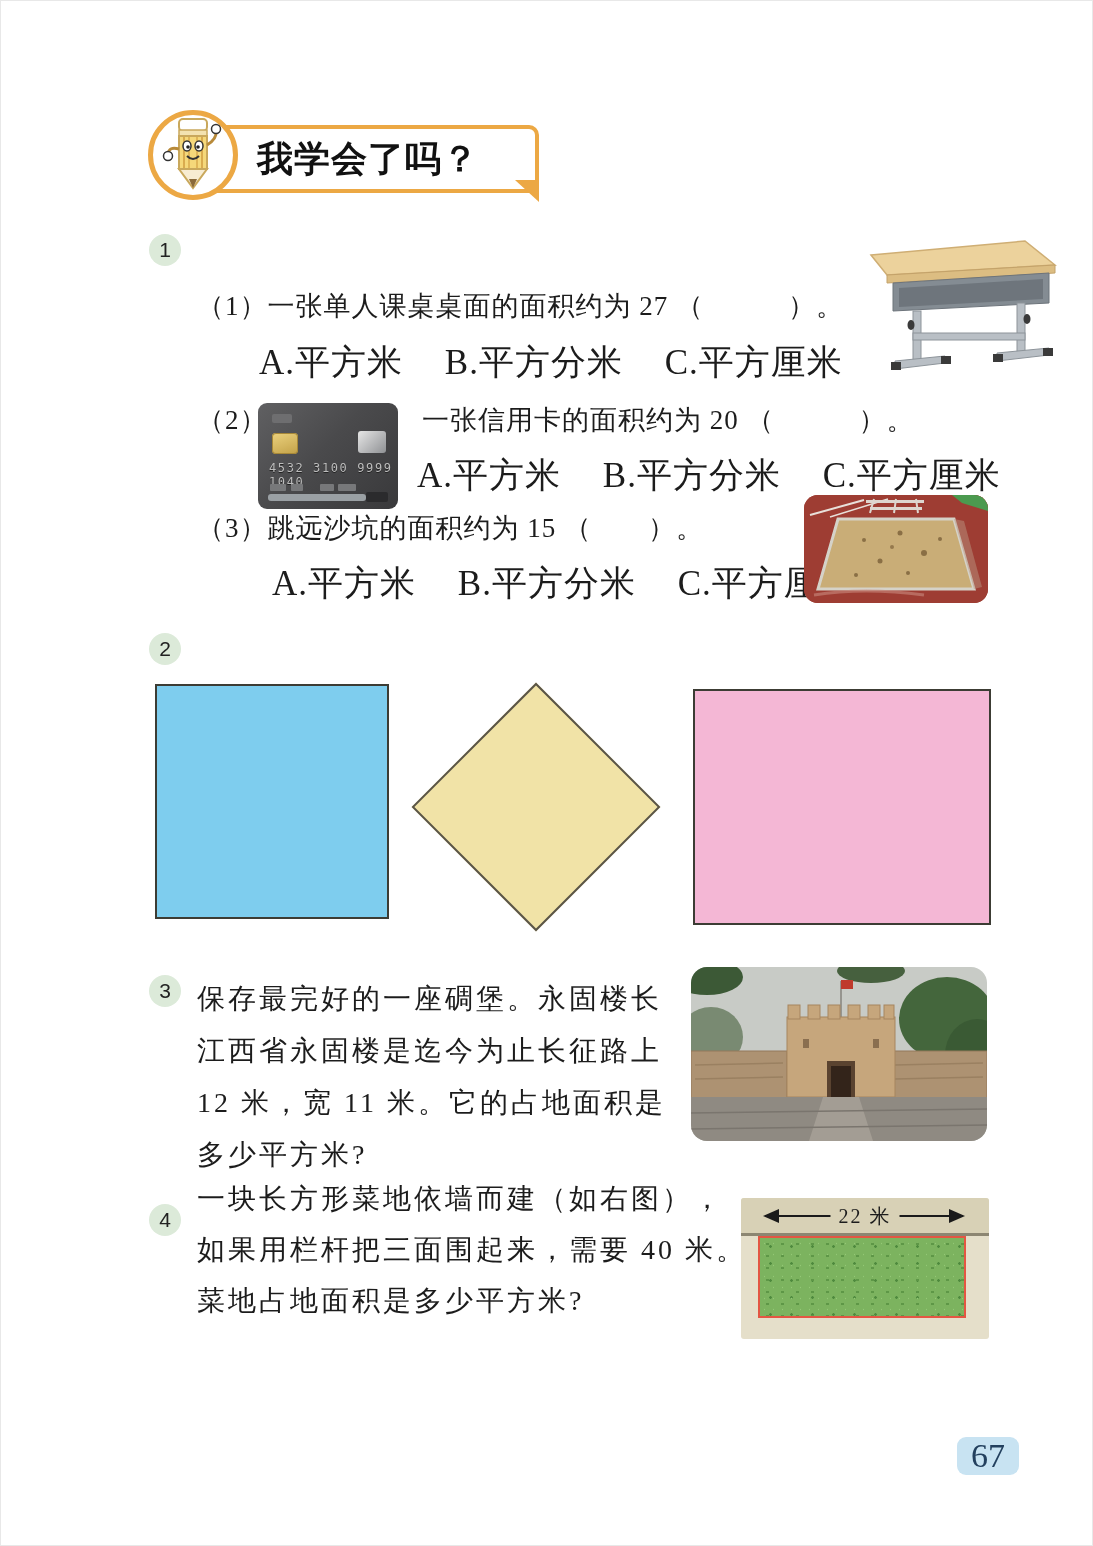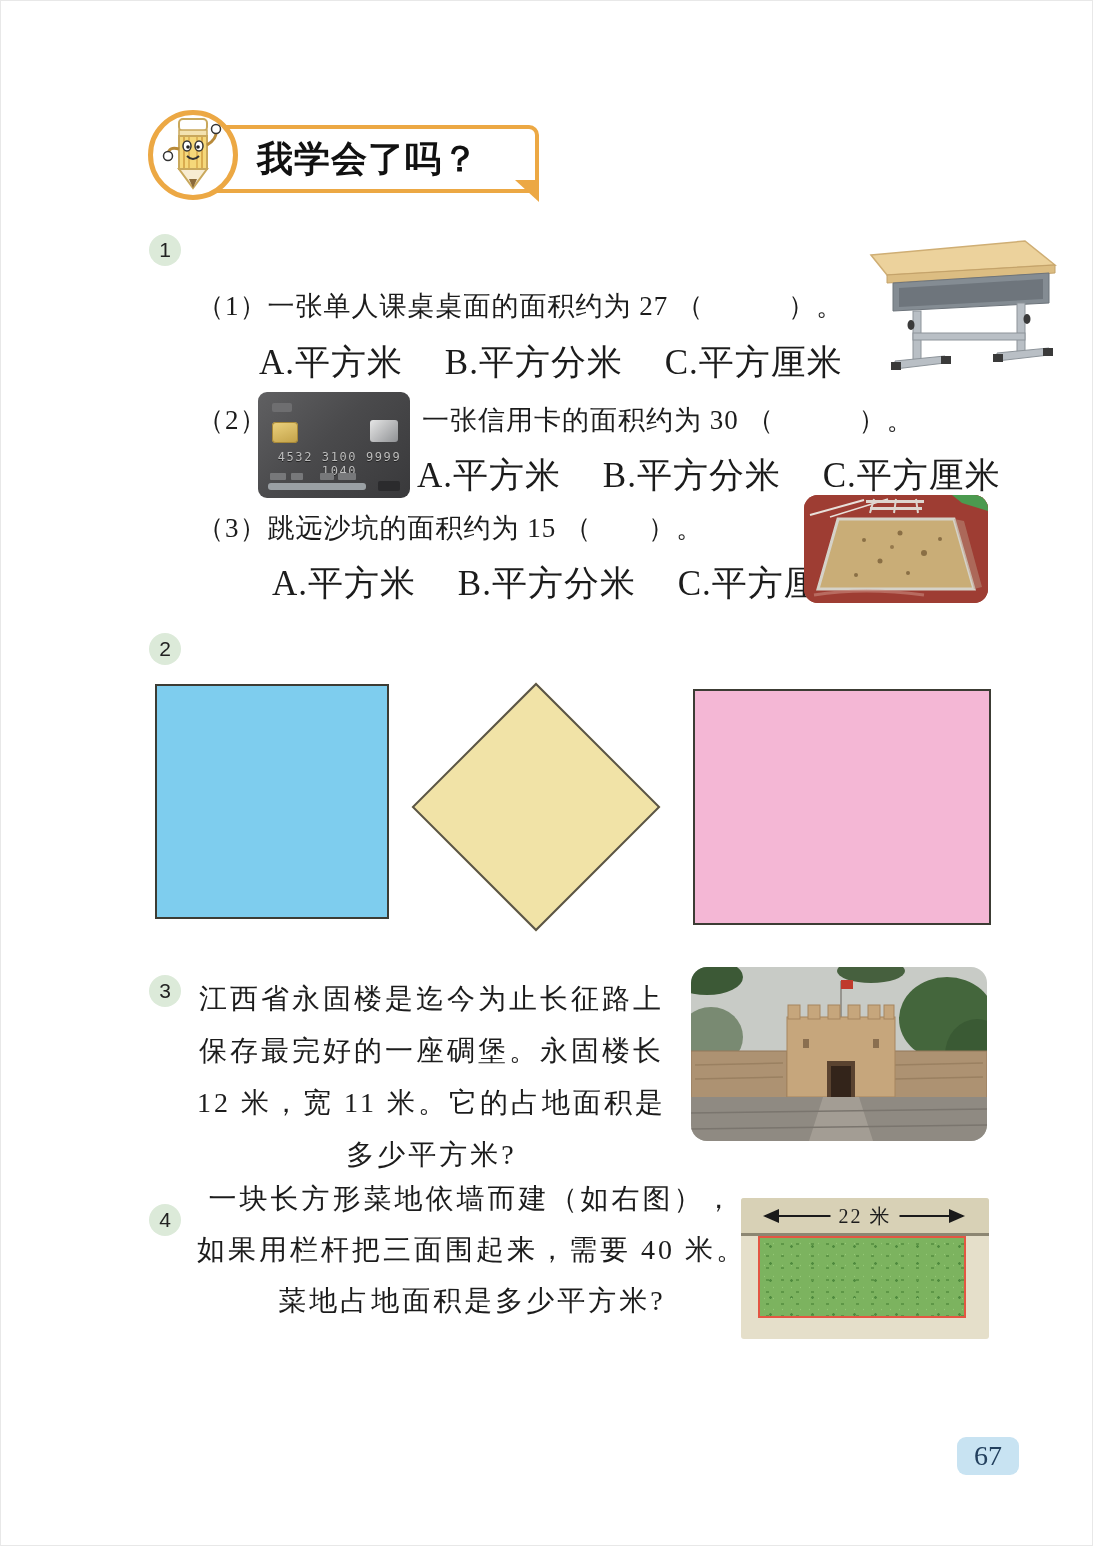--- a/index.html
+++ b/index.html
@@ -1,19 +1,19 @@
 <!DOCTYPE html>
 <html><head>
 <meta charset="utf-8">
 <style>
   html,body{margin:0;padding:0;background:#fff;}
   .page{
     position:relative;width:1093px;height:1546px;background:#ffffff;
     font-family:"Liberation Serif","DejaVu Serif",serif;color:#1c1c1c;
-    overflow:hidden;border:1px solid #e8e8e8;box-sizing:border-box;text-align:center;
+    overflow:hidden;border:1px solid #e8e8e8;box-sizing:border-box;
   }
   
   .hdr-box{
     position:absolute;left:204px;top:124px;width:278px;height:60px;
     border:4px solid #eca844;border-radius:10px;background:#fff;
     display:flex;align-items:center;padding-left:48px;box-sizing:content-box;
   }
   .hdr-title{
     font-family:"Liberation Sans","DejaVu Sans",sans-serif;
     font-weight:bold;font-size:36px;color:#111;letter-spacing:1px;white-space:nowrap;
@@ -38,21 +38,21 @@
   .tline{position:absolute;font-size:27px;letter-spacing:1px;white-space:nowrap;}
   .opts{position:absolute;font-size:35px;letter-spacing:1px;white-space:nowrap;}
   .opt+.opt{margin-left:32px;}
   .para{position:absolute;font-size:28px;letter-spacing:3px;}
   .para div{height:52px;line-height:52px;white-space:nowrap;}
   .para4 div{height:51px;line-height:51px;}
   
   .desk{position:absolute;left:856px;top:228px;width:208px;height:146px;}
   
   .card{
-    position:absolute;left:257px;top:391px;width:152px;height:106px;border-radius:9px;
+    position:absolute;left:257px;top:402px;width:140px;height:106px;border-radius:9px;
     background:linear-gradient(135deg,#606062 0%,#4a4a4c 45%,#39393b 100%);
     overflow:hidden;
   }
   .card .brand{position:absolute;left:14px;top:11px;width:20px;height:9px;background:#6e6e70;border-radius:2px;}
   .card .chip{position:absolute;left:14px;top:30px;width:26px;height:21px;border-radius:4px;
     background:linear-gradient(160deg,#ecd27e,#c2a148);box-shadow:inset 0 0 0 1px #a78838;}
   .card .logo{position:absolute;right:12px;top:28px;width:28px;height:22px;border-radius:3px;
     background:linear-gradient(135deg,#e6e6e6,#8f9194);}
   .card .num{position:absolute;left:11px;top:58px;font-family:"DejaVu Sans Mono","Liberation Mono",monospace;
     font-size:12px;letter-spacing:1.6px;color:#bdbdbd;text-shadow:0 1px 0 #222;}
@@ -77,21 +77,21 @@
   .dim-line:after{right:-2px;border-left:16px solid #1a1a1a;}
   .dim-label{position:absolute;left:50%;top:18px;transform:translate(-50%,-50%);background:#d8d1b6;
     padding:0 8px;font-size:20px;letter-spacing:2px;white-space:nowrap;}
   .field{position:absolute;left:17px;top:38px;width:208px;height:82px;box-sizing:border-box;
     border:2px solid #e35643;background-color:#7cb35f;
     background-image:radial-gradient(#5e9747 15%,transparent 16%),radial-gradient(#93c876 12%,transparent 13%),radial-gradient(#4f8a3e 10%,transparent 11%);
     background-size:15px 12px,9px 11px,21px 17px;}
   
   .pagenum{
     position:absolute;left:956px;top:1436px;width:62px;height:38px;border-radius:9px;
-    background:#c8e3f2;color:#23405e;font-size:28px;
+    background:#c8e3f2;color:#23405e;font-size:34px;
     display:flex;align-items:center;justify-content:center;
   }
 </style>
 </head>
 <body>
 
 <div class="page">
 
   <div class="hdr-box">
     <span class="hdr-title">我学会了吗？</span>
@@ -159,21 +159,21 @@
     <span class="chip"></span>
     <span class="logo"></span>
     <span class="num">4532 3100 9999 1040</span>
     <span class="mini" style="left:12px;width:16px;"></span>
     <span class="mini" style="left:33px;width:12px;"></span>
     <span class="mini" style="left:62px;width:14px;"></span>
     <span class="mini" style="left:80px;width:18px;"></span>
     <span class="strip"></span>
     <span class="net"></span>
   </div>
-  <div class="tline" style="left:421px;top:401px;">一张信用卡的面积约为 30 （　　　）。</div>
+  <div class="tline" style="left:421px;top:401px;">一张信用卡的面积约为 20 （　　　）。</div>
   <div class="opts" style="left:416px;top:451px;">
     <span class="opt">A.平方米</span>
     <span class="opt">B.平方分米</span>
     <span class="opt">C.平方厘米</span>
   </div>
 
   <div class="tline" style="left:196px;top:509px;">（3）跳远沙坑的面积约为 15 （　　）。</div>
   <div class="opts" style="left:271px;top:559px;">
     <span class="opt">A.平方米</span>
     <span class="opt">B.平方分米</span>
@@ -209,22 +209,22 @@
   </div>
 
   <div class="shape sq-blue" style="background-color: rgb(126, 205, 238);"></div>
   <div class="shape diamond" style="background-color: rgb(241, 227, 167);"></div>
   <div class="shape rect-pink" style="background-color: rgb(244, 183, 213);"></div>
 
   <div class="qnum" style="left:148px;top:974px;">
     <span>3</span>
   </div>
   <div class="para" style="left:196px;top:972px;">
+    <div>保存最完好的一座碉堡。永固楼长</div>
     <div>江西省永固楼是迄今为止长征路上</div>
-    <div>保存最完好的一座碉堡。永固楼长</div>
     <div>12 米，宽 11 米。它的占地面积是</div>
     <div>多少平方米?</div>
   </div>
   <div class="fort">
     <svg width="296" height="174" viewBox="0 0 296 174">
       <rect width="296" height="174" fill="#c8cbc6"></rect>
       <ellipse cx="20" cy="70" rx="32" ry="30" fill="#6b7f63" opacity="0.85"></ellipse>
       <ellipse cx="16" cy="10" rx="36" ry="18" fill="#3c5936"></ellipse>
       <ellipse cx="180" cy="4" rx="34" ry="12" fill="#46603e"></ellipse>
       <ellipse cx="256" cy="52" rx="48" ry="42" fill="#44663c"></ellipse>

